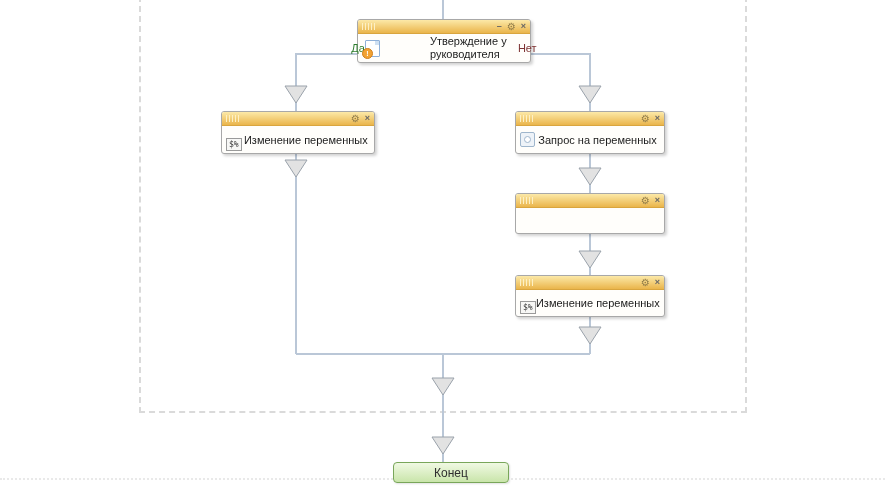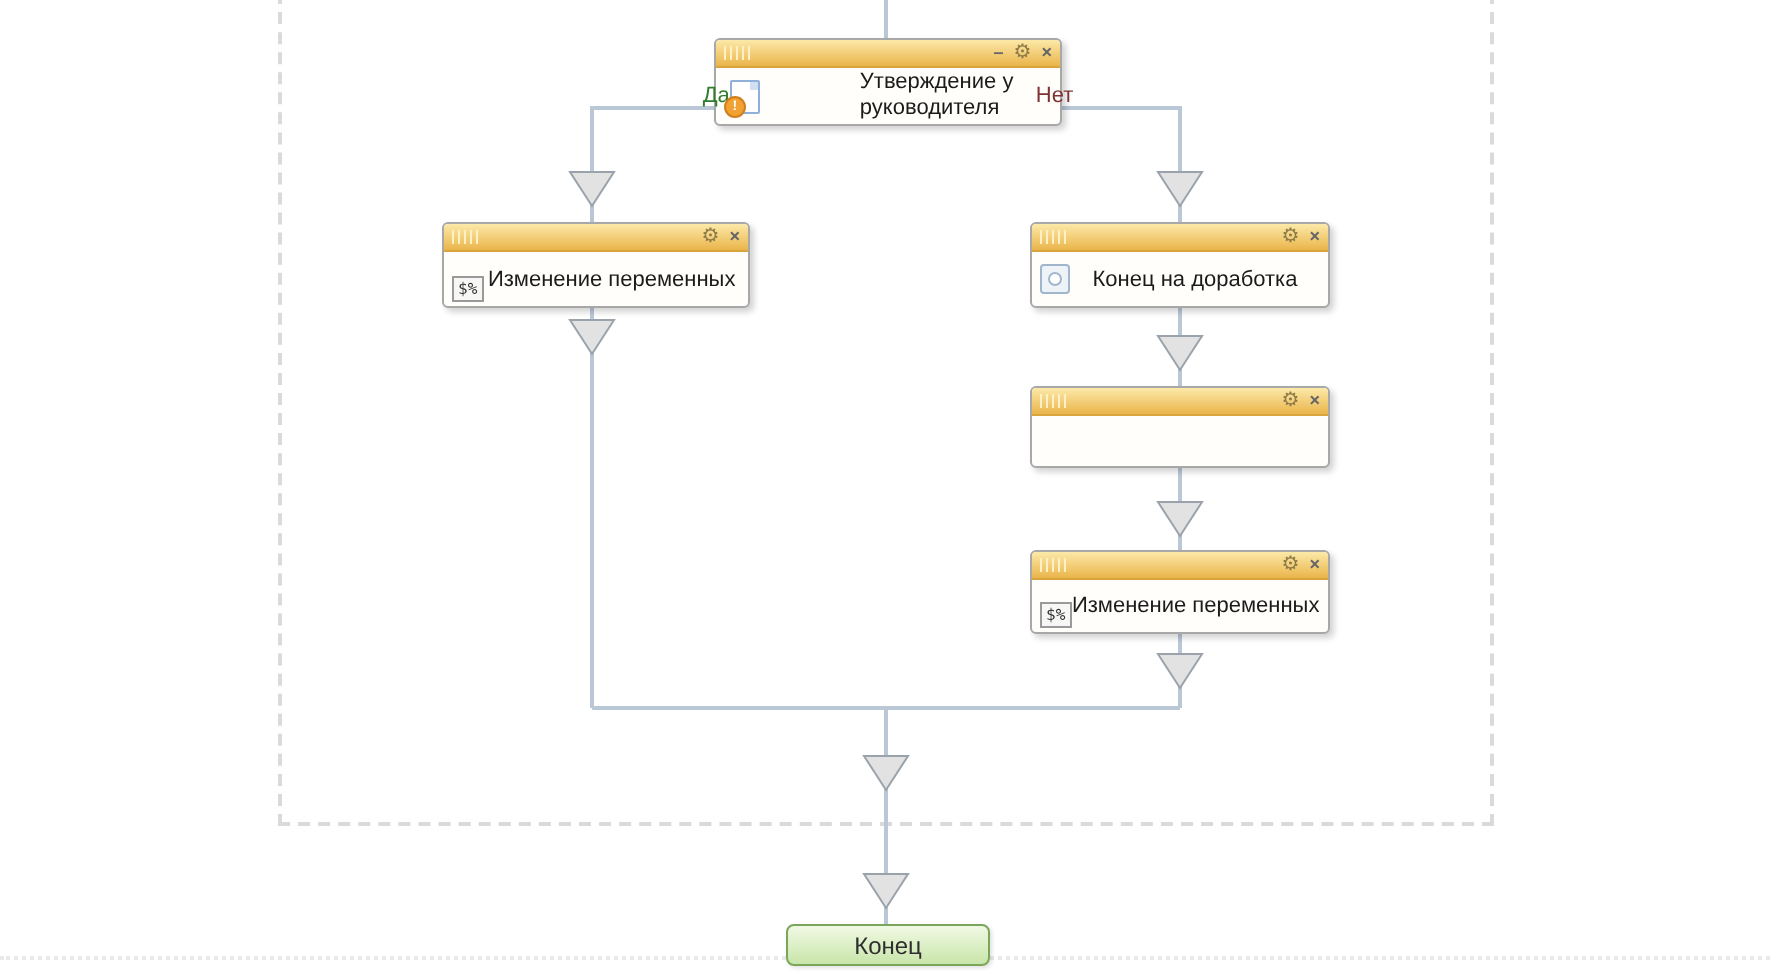--- a/index.html
+++ b/index.html
@@ -67,21 +67,21 @@
   .icon-doc .fold{position:absolute;right:0;top:0;width:4px;height:4px;background:#cfe0f2;}
   .icon-doc .badge{
     position:absolute;left:-4px;bottom:-3px;width:9px;height:9px;background:#f2a233;
     border:1px solid #cf7f1d;border-radius:50%;color:#fff;font-size:7px;line-height:9px;
     text-align:center;font-weight:bold;
   }
   .dec-title{width:88px;text-align:left;line-height:1.15;margin-left:48px;}
 
   
   .end-node{
-    position:absolute;left:393px;top:462px;width:102px;height:21px;
+    position:absolute;left:393px;top:462px;width:116px;height:21px;
     background:linear-gradient(#f0f9e3,#c9e5aa);border:1px solid #79a65a;border-radius:4px;
     display:flex;align-items:center;justify-content:center;
     font-size:12px;color:#2f2f2f;box-sizing:border-box;
     box-shadow:1px 1px 2px rgba(0,0,0,.12);
   }
 </style>
 </head>
 <body>
 
 <div class="canvas">
@@ -157,21 +157,21 @@
       <span class="grip"></span>
       <span class="controls">
         <span class="ctrl gear">⚙</span>
         <span class="ctrl">×</span>
       </span>
     </div>
     <div class="nbody">
       <span class="icon-action">
           <span class="dot"></span>
         </span>
-      <span class="task-title">Конец на доработка</span>
+      <span class="task-title">Запрос на переменных</span>
     </div>
   </div>
 
   <div class="node" style="left:515px;top:193px;width:150px;height:41px;">
     <div class="titlebar">
       <span class="grip"></span>
       <span class="controls">
         <span class="ctrl gear">⚙</span>
         <span class="ctrl">×</span>
       </span>

